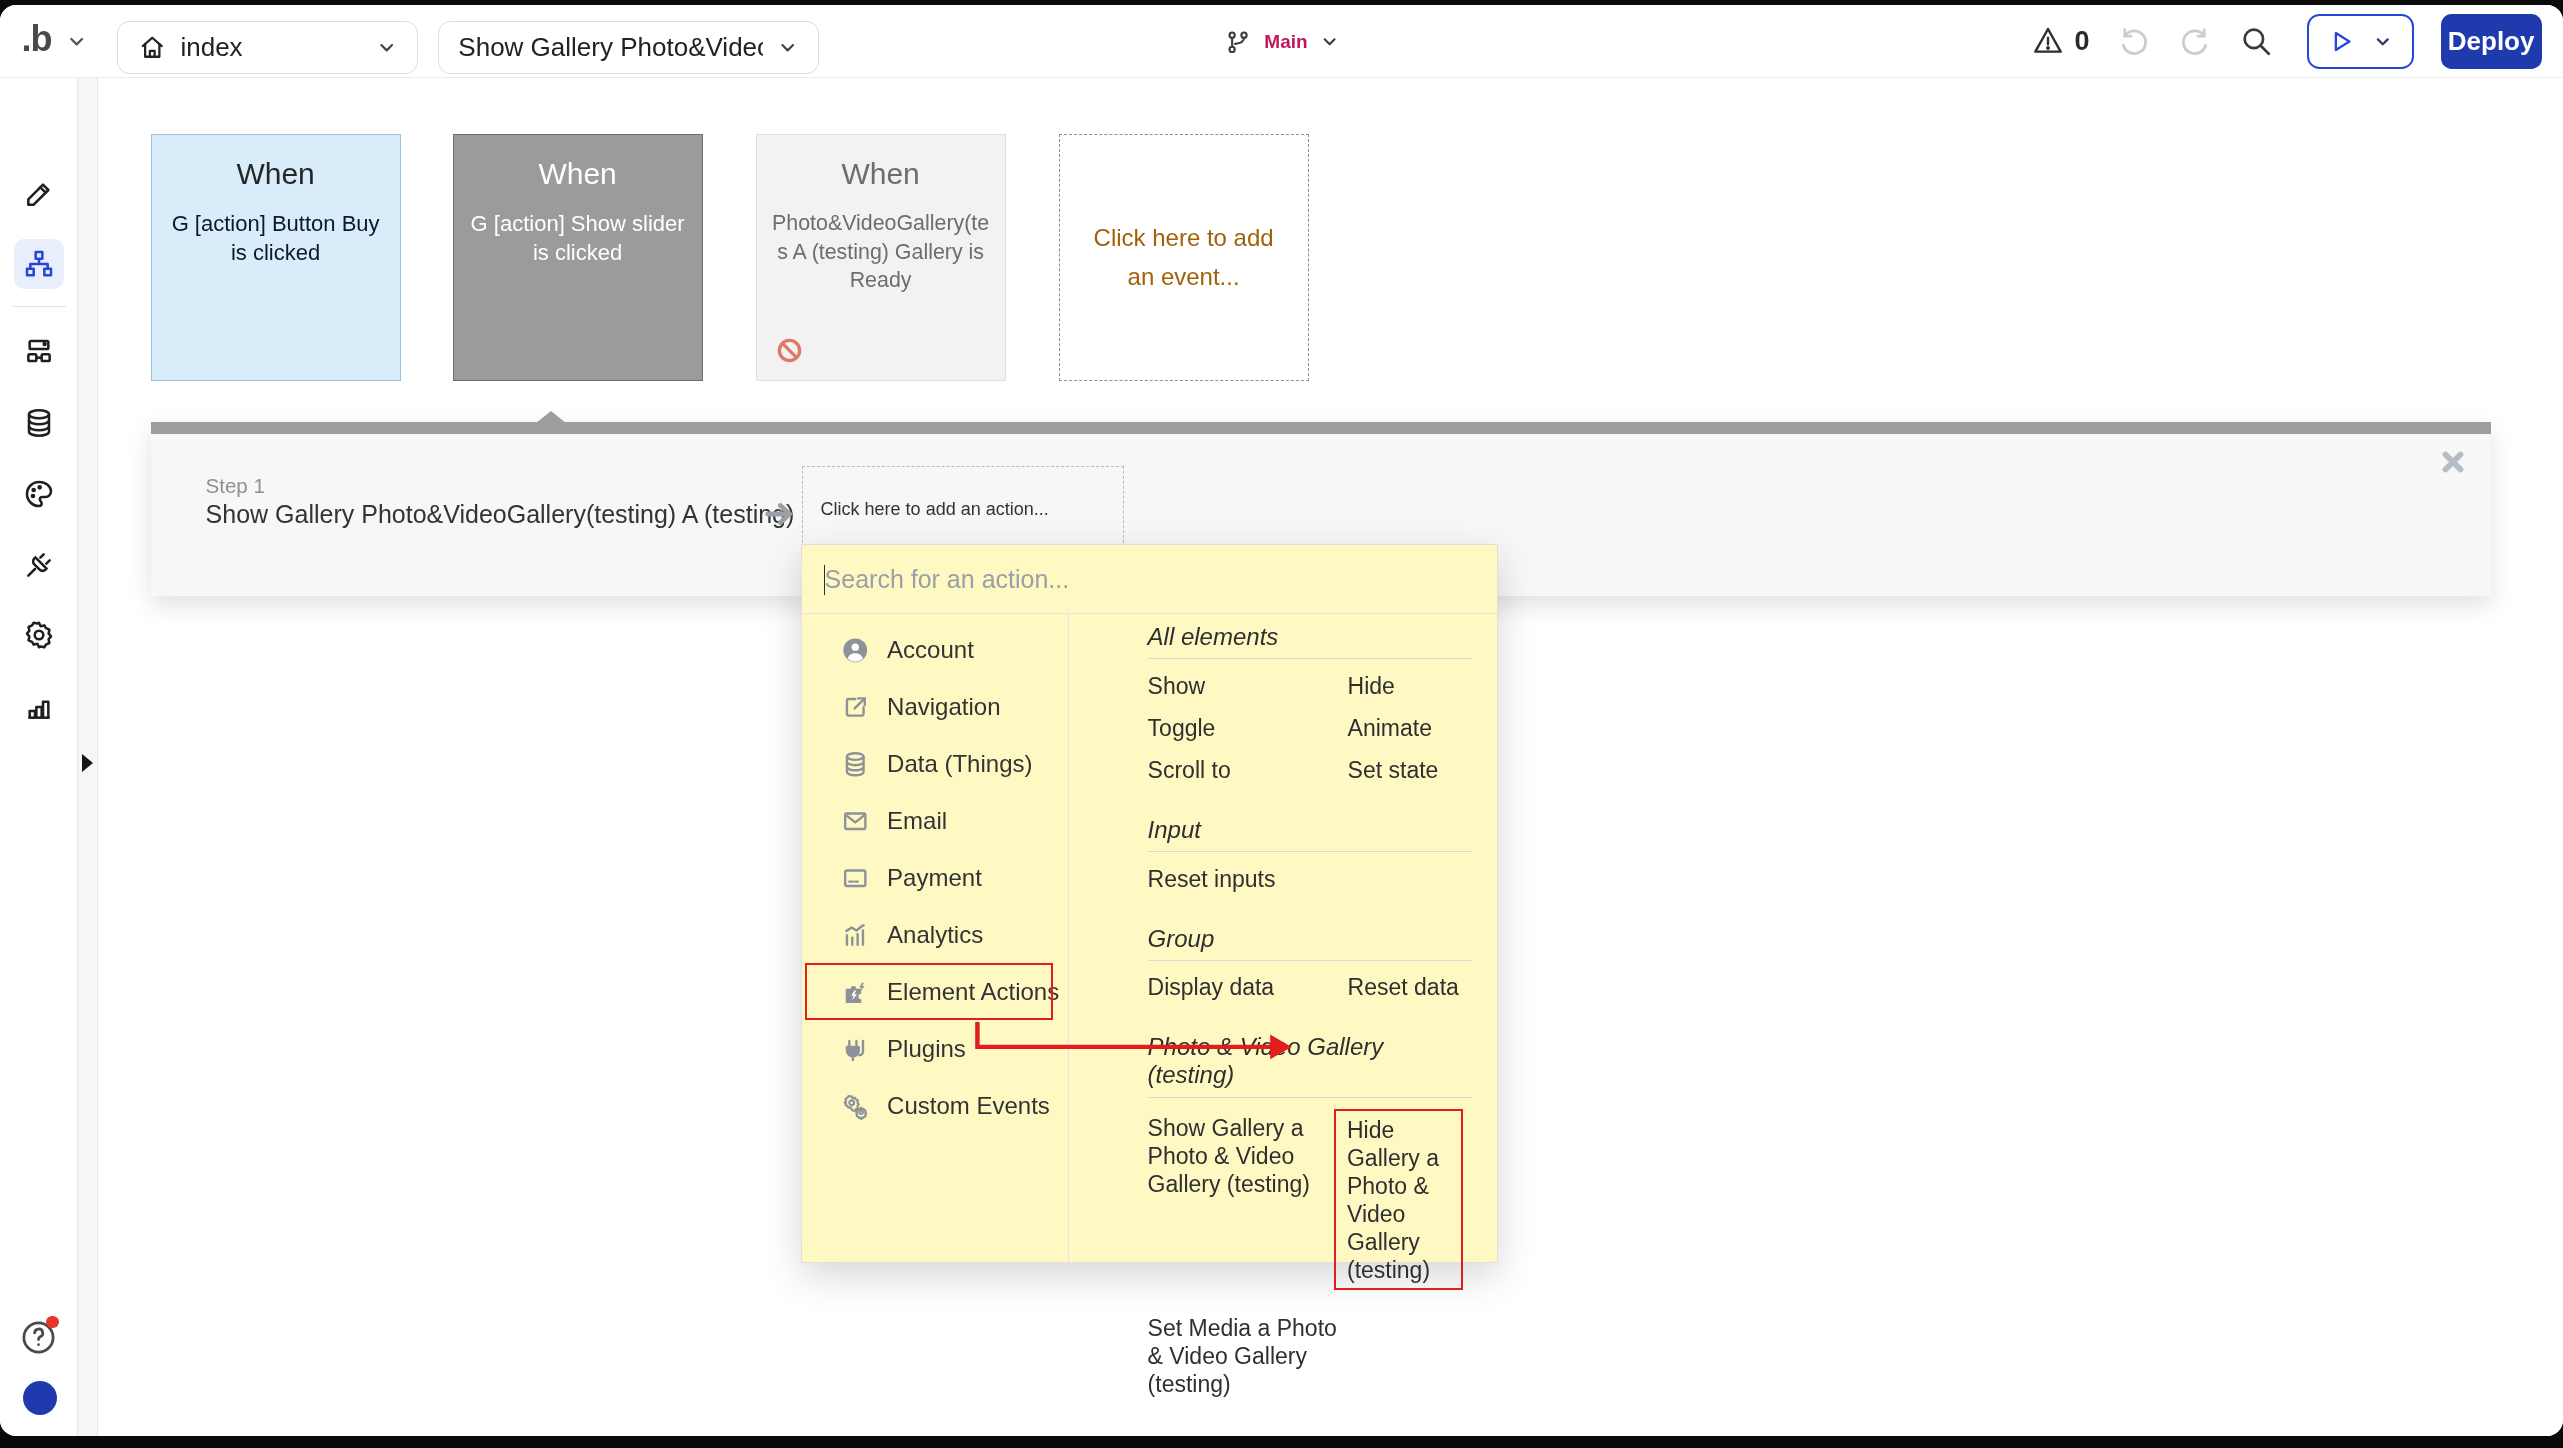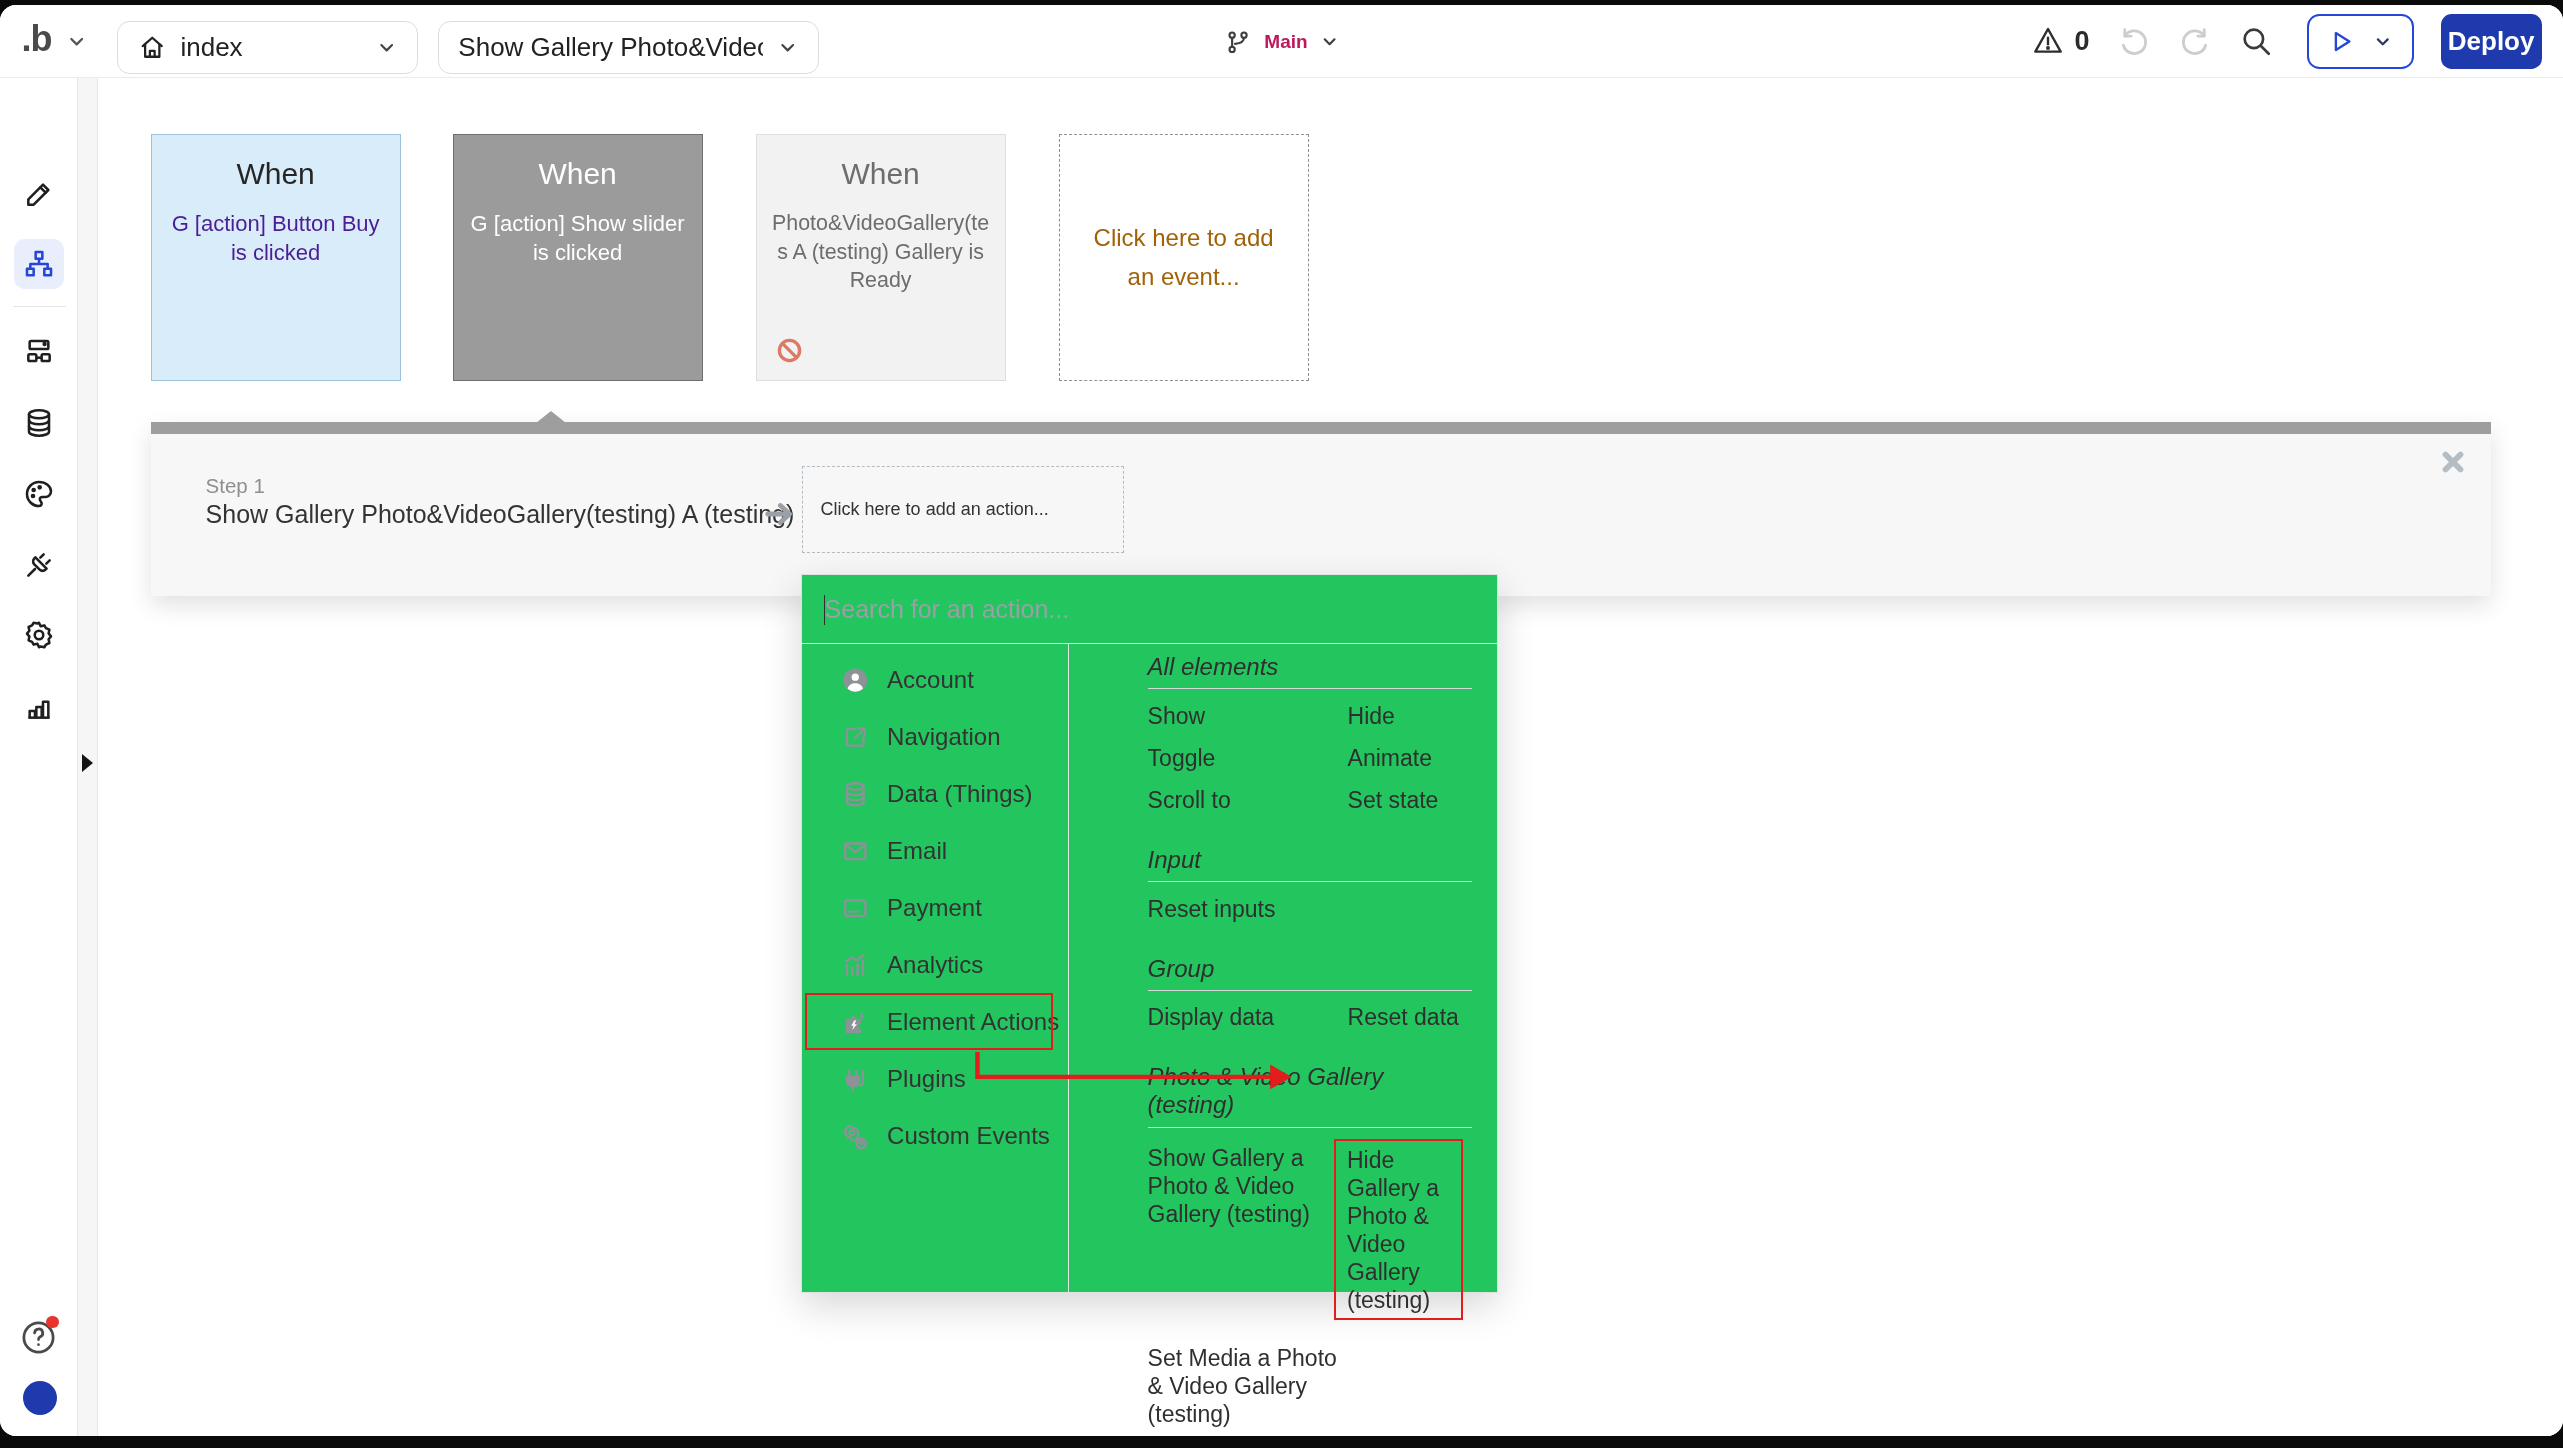--- a/index.html
+++ b/index.html
@@ -37,21 +37,21 @@
   .help-wrap { position:absolute; left:14.2px; top:1234px; width:50px; height:50px; }
   .red-dot { position:absolute; right:5.3px; top:3.6px; width:12.5px; height:12.5px; border-radius:50%; background:#e8352b; }
   .gutter { width:19.6px; background:#f6f6f6; border-right:0.9px solid #e7e7e7; position:relative; flex:none; }
   .expand-handle { position:absolute; left:3.6px; top:676px; width:0; height:0; border-top:9px solid transparent; border-bottom:9px solid transparent; border-left:11.6px solid #141414; cursor:pointer; }
 
   .canvas { position:relative; flex:1; background:#fff; }
 
   
   .event-card { position:absolute; top:56px; width:250px; height:247px; padding:21.4px 10.7px; text-align:center; cursor:pointer; }
   .event-card .ttl { font-size:30px; color:#262626; }
-  .event-card .sub { margin-top:18px; font-size:22px; line-height:1.35; color:#4c1d95; word-wrap:break-word; }
+  .event-card .sub { margin-top:18px; font-size:22px; line-height:1.35; color:#0f172a; word-wrap:break-word; }
   .card-blue { left:53px; background:#d9ecfa; border:1.8px solid #9cc3de; }
   .card-selected { left:355px; background:#9b9b9b; border:1.8px solid #6f6f6f; }
   .card-selected .ttl, .card-selected .sub { color:#fff; }
   .card-muted { left:658px; background:#f2f2f2; border:1.8px solid #dedede; }
   .card-muted .ttl, .card-muted .sub { color:#6d6d6d; }
   .card-add { left:961px; background:#fff; border:1.8px dashed #8f8f8f; display:flex; align-items:center; justify-content:center; }
   .card-add .ph { font-size:24px; line-height:1.6; color:#a16207; padding:0 23px; }
   .no-icon { position:absolute; left:19.6px; bottom:16px; }
 
   
@@ -59,21 +59,21 @@
   .panel-bar { position:absolute; left:0; top:0; right:0; height:11.6px; background:#9e9e9e; }
   .panel-pointer { position:absolute; left:385px; top:-11.6px; width:0; height:0; border-left:15px solid transparent; border-right:15px solid transparent; border-bottom:12.5px solid #9e9e9e; }
   .step-label { position:absolute; left:55px; top:52px; font-size:20.5px; color:#8f8f8f; }
   .step-title { position:absolute; left:55px; top:78px; font-size:25px; color:#333; }
   .step-arrow { position:absolute; left:611px; top:75px; }
   .add-action-box { position:absolute; left:651px; top:44px; width:322px; height:87px; border:1.8px dashed #b3bcc3; display:flex; align-items:center; padding-left:18px; cursor:pointer; }
   .add-action-box .txt { font-size:18px; color:#333; }
   .panel-close { position:absolute; right:23px; top:25px; background:none; border:none; cursor:pointer; }
 
   
-  .action-menu { position:absolute; left:703px; top:496px; width:697px; height:719px; background:#22c55e; border:0.9px solid #e0e0e0; box-shadow:0 12.5px 36px rgba(0,0,0,.16); }
+  .action-menu { position:absolute; left:703px; top:466px; width:697px; height:719px; background:#fef9c3; border:0.9px solid #e0e0e0; box-shadow:0 12.5px 36px rgba(0,0,0,.16); }
   .search-row { position:relative; height:69px; border-bottom:0.9px solid #e3e3e3; }
   .search-row input { width:100%; height:100%; border:none; outline:none; padding:0 23px; font-size:25px; color:#333; font-family:"Liberation Sans", sans-serif; background:transparent; }
   .search-row input::placeholder { color:#9aa0a5; }
   .search-caret { position:absolute; left:22px; top:19.6px; width:1.8px; height:30px; background:#2e2e2e; }
   .menu-body { display:flex; height:calc(100% - 69px);gap:45px; }
   .menu-left { width:267px; border-right:0.9px solid #e3e3e3; padding-top:7.1px; }
   .menu-item { position:relative; height:57px; display:flex; align-items:center; gap:18px; padding-left:39px; cursor:pointer; }
   .menu-item .mi-label { font-size:24px; color:#333; white-space:nowrap; }
   .menu-item .mi-ico { color:#8d9298; display:flex; }
   .menu-item.annotated::before { content:""; position:absolute; top:0; bottom:0; left:3.6px; right:15px; border:2.7px solid var(--red,#e21d1d); }

